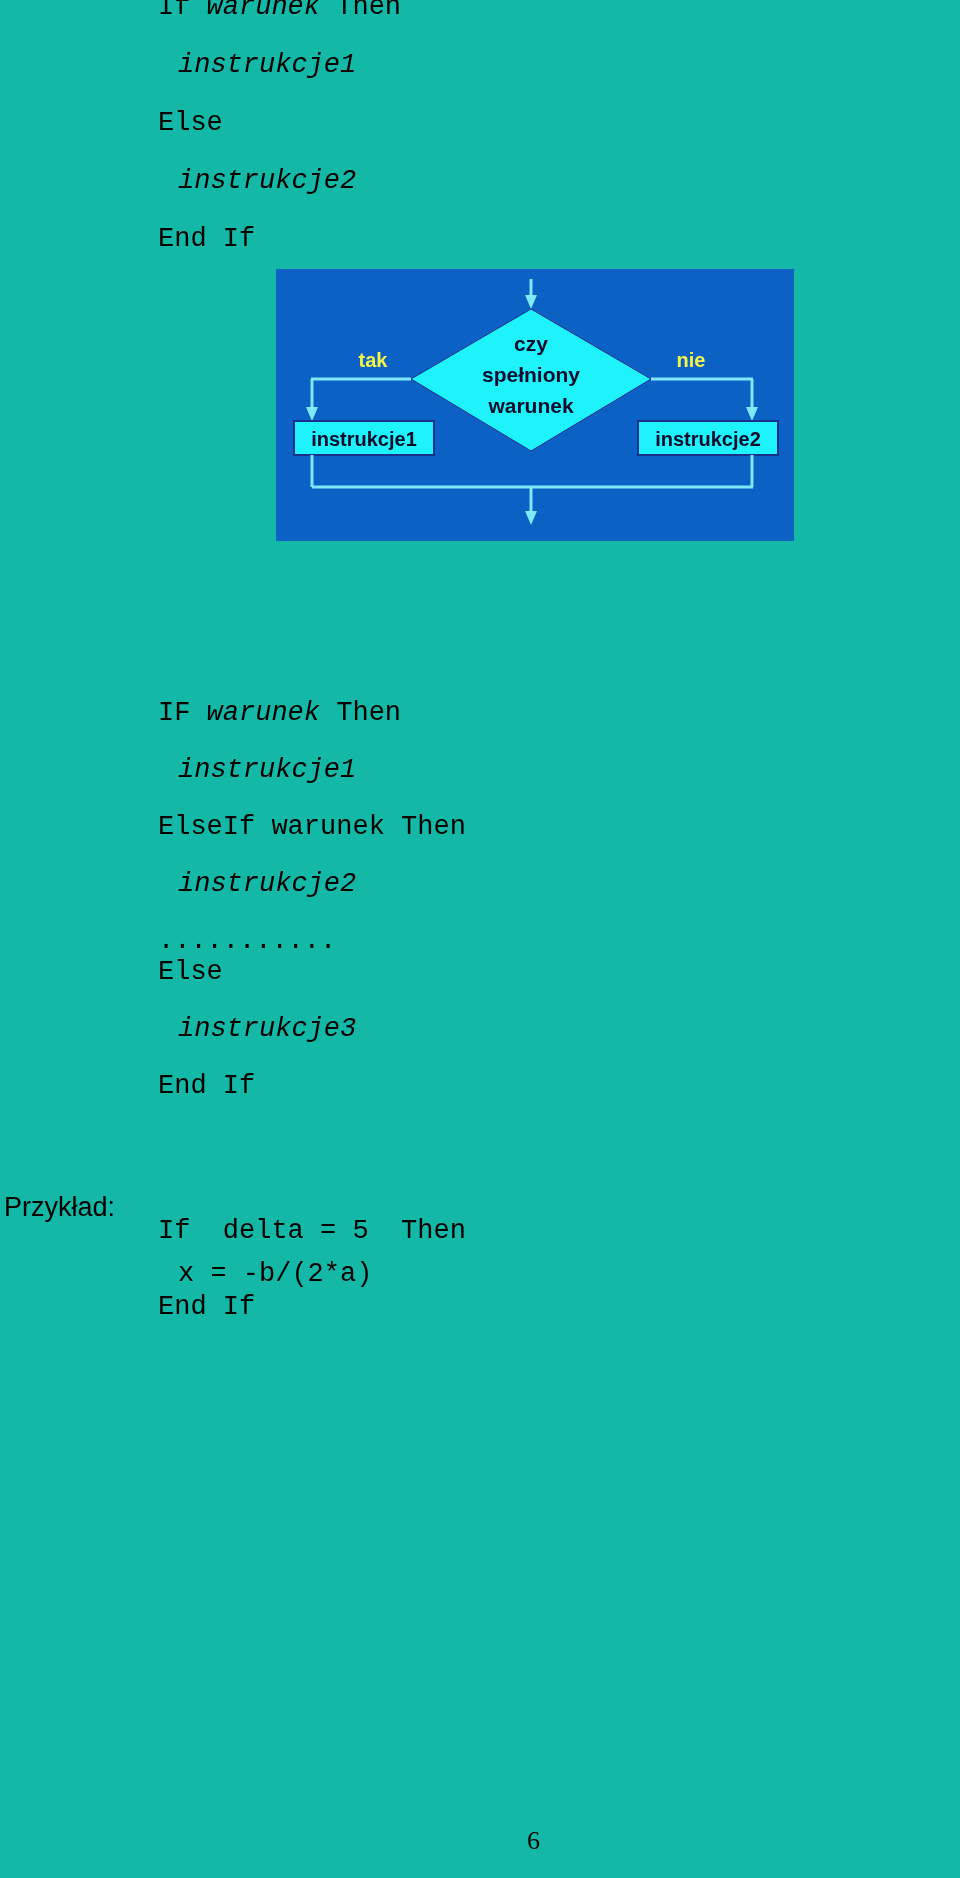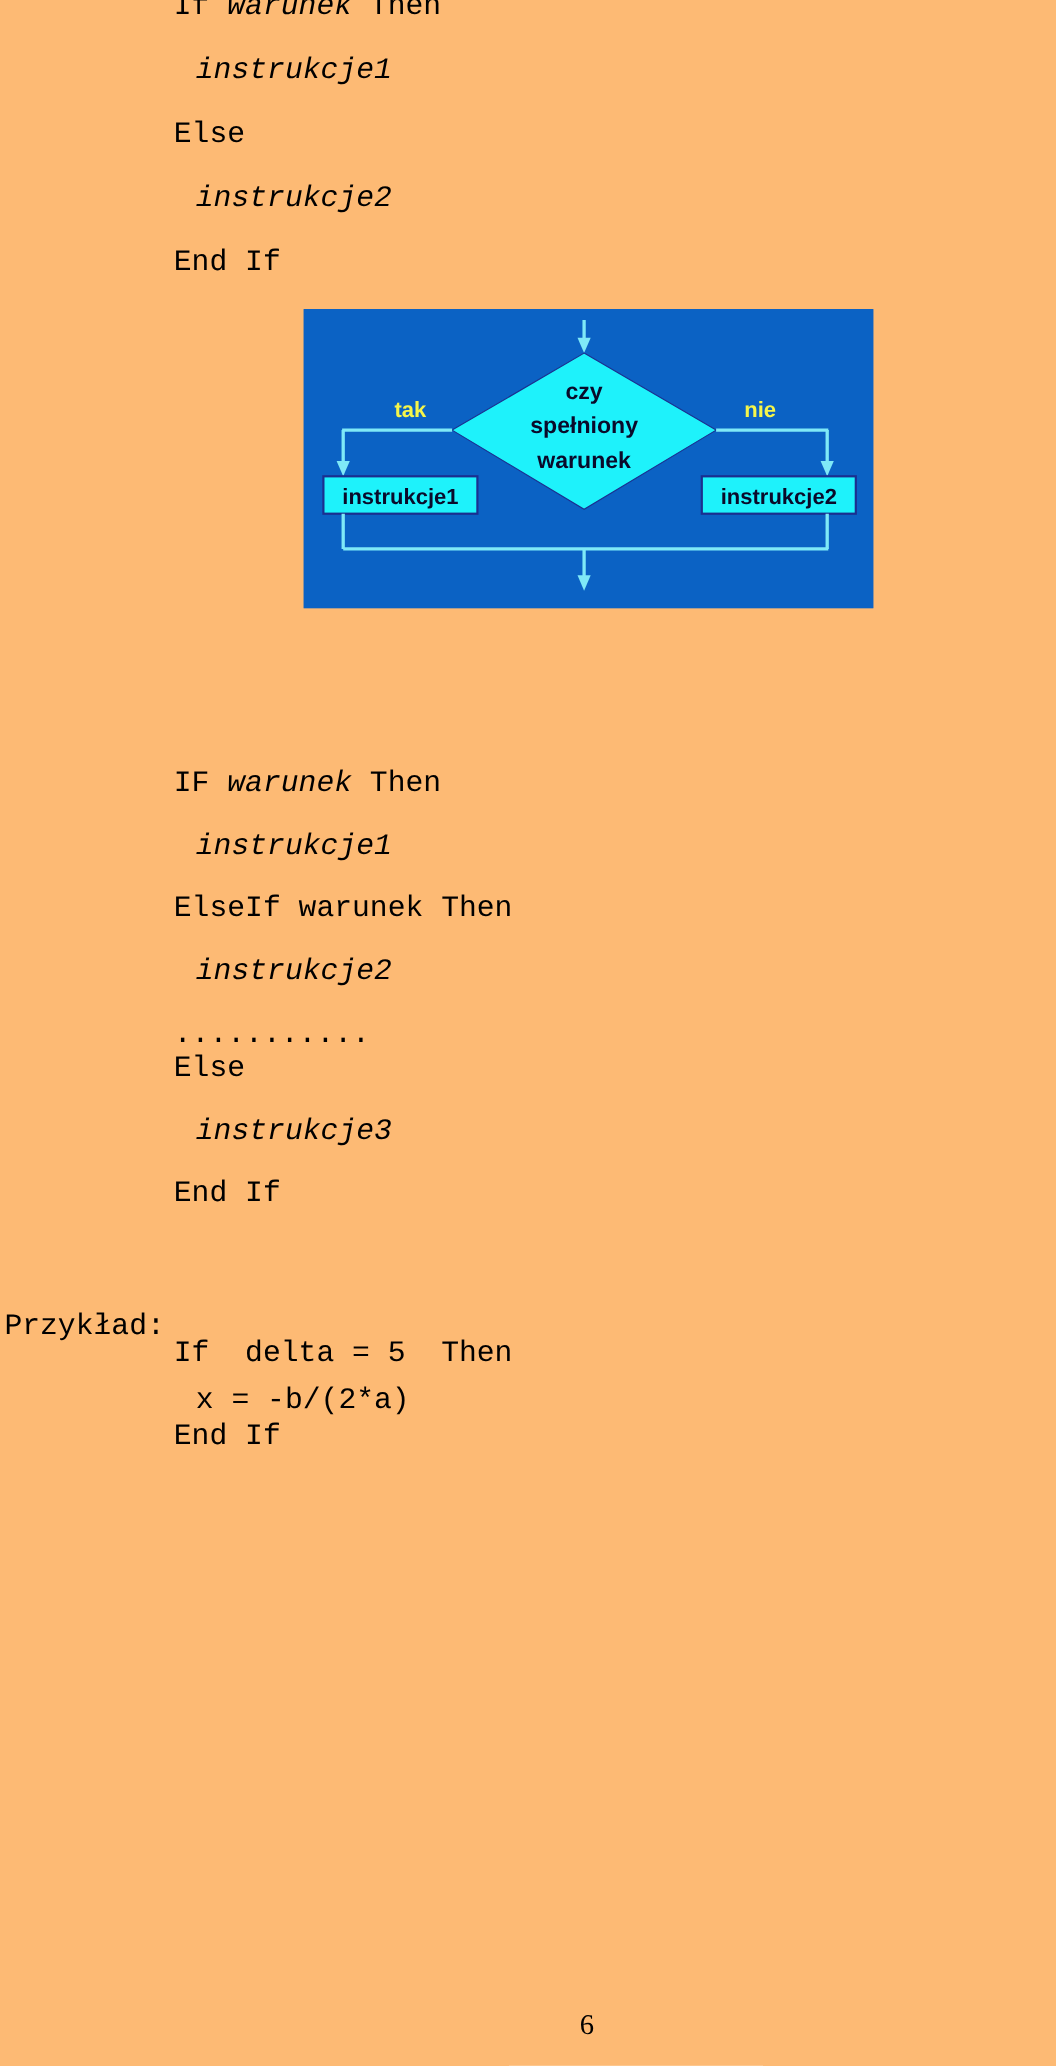--- a/index.html
+++ b/index.html
@@ -12,21 +12,21 @@
     height: 1878px;
     position: relative;
     font-family: "Liberation Serif", serif;
     overflow: hidden;
   }
 
   .page {
     position: relative;
     width: 960px;
     height: 1878px;
-    background: #fdba74;
+    background: #14b8a6;
   }
 
   
   .code-block {
     position: absolute;
     font-family: "Liberation Mono", "DejaVu Sans Mono", monospace;
     color: #000000;
     white-space: pre;
   }
   .code-line {
@@ -60,40 +60,40 @@
     top: 1218px;
     font-size: 27px;
   }
   #listing-example .code-line { margin-bottom: 6px; }
 
   
   #przyklad-label {
     position: absolute;
     left: 4px;
     top: 1192px;
-    font-family: Liberation Mono, monospace;
+    font-family: Liberation Sans, sans-serif;
     font-size: 27px;
     color: #000000;
   }
 
   
   #page-number {
     position: absolute;
     left: 527px;
     top: 1826px;
     font-family: "Liberation Serif", serif;
     font-size: 26px;
     color: #000000;
   }
 
   
   #figure {
     position: absolute;
     left: 276px;
-    top: 281px;
+    top: 269px;
     width: 518px;
     height: 272px;
     background: #0b62c4;
     overflow: hidden;
   }
   #figure svg { display: block; }
 
   .fc-label-text {
     font-family: "Liberation Sans", sans-serif;
     font-weight: bold;

